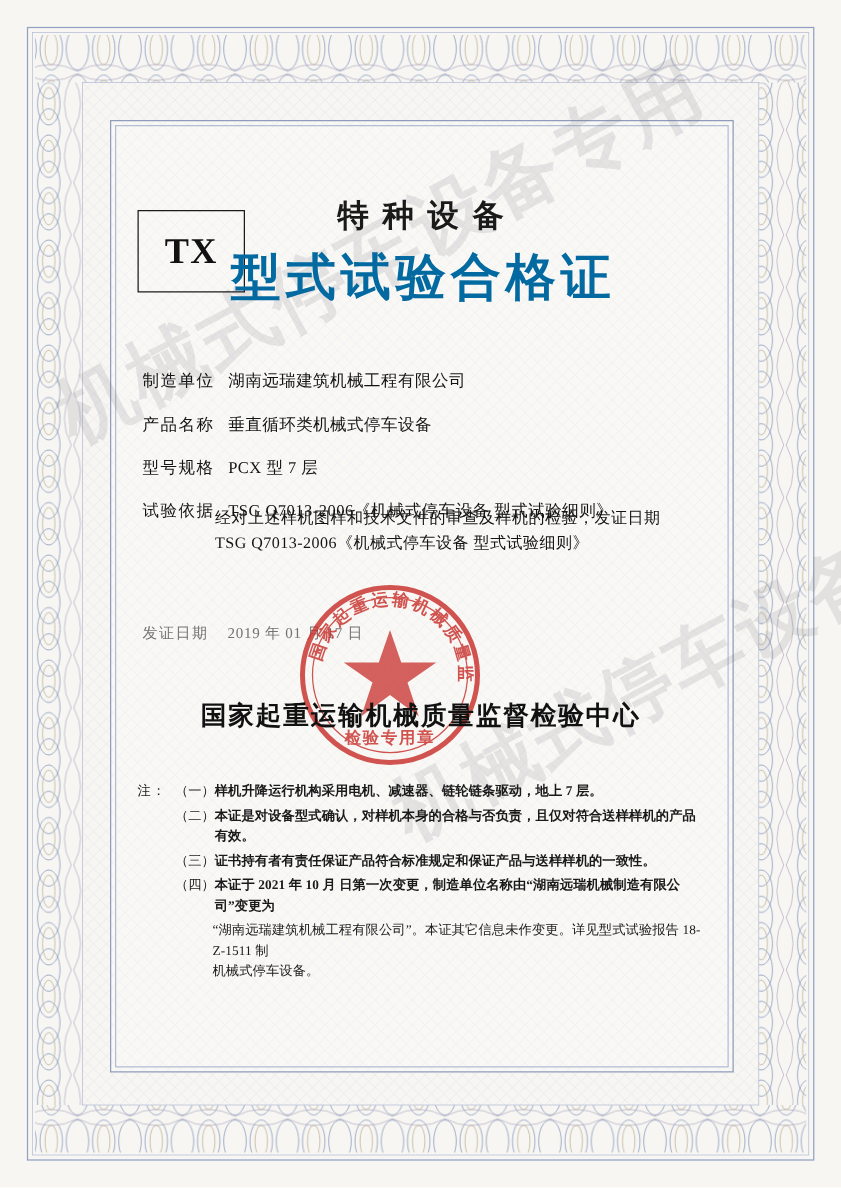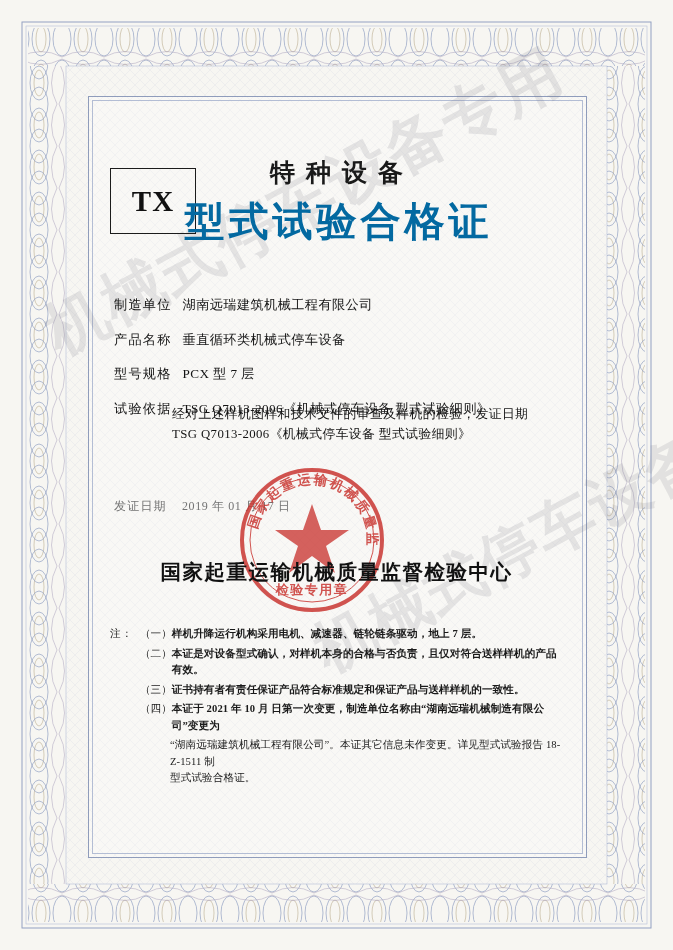--- a/index.html
+++ b/index.html
@@ -344,19 +344,19 @@
           </div>
           <div class="note-item">
             <div class="note-num">（三）</div>
             <div class="note-text">证书持有者有责任保证产品符合标准规定和保证产品与送样样机的一致性。</div>
           </div>
           <div class="note-item">
             <div class="note-num">（四）</div>
             <div class="note-text">本证于 2021 年 10 月  日第一次变更，制造单位名称由“湖南远瑞机械制造有限公司”变更为</div>
           </div>
           <div class="note-cont">“湖南远瑞建筑机械工程有限公司”。本证其它信息未作变更。详见型式试验报告 18-Z-1511 制</div>
-          <div class="note-cont">型式试验合格证。</div>
+          <div class="note-cont">机械式停车设备。</div>
         </div>
       </div>
     </div>
 
   </div>
 </div>
 
 </body></html>

